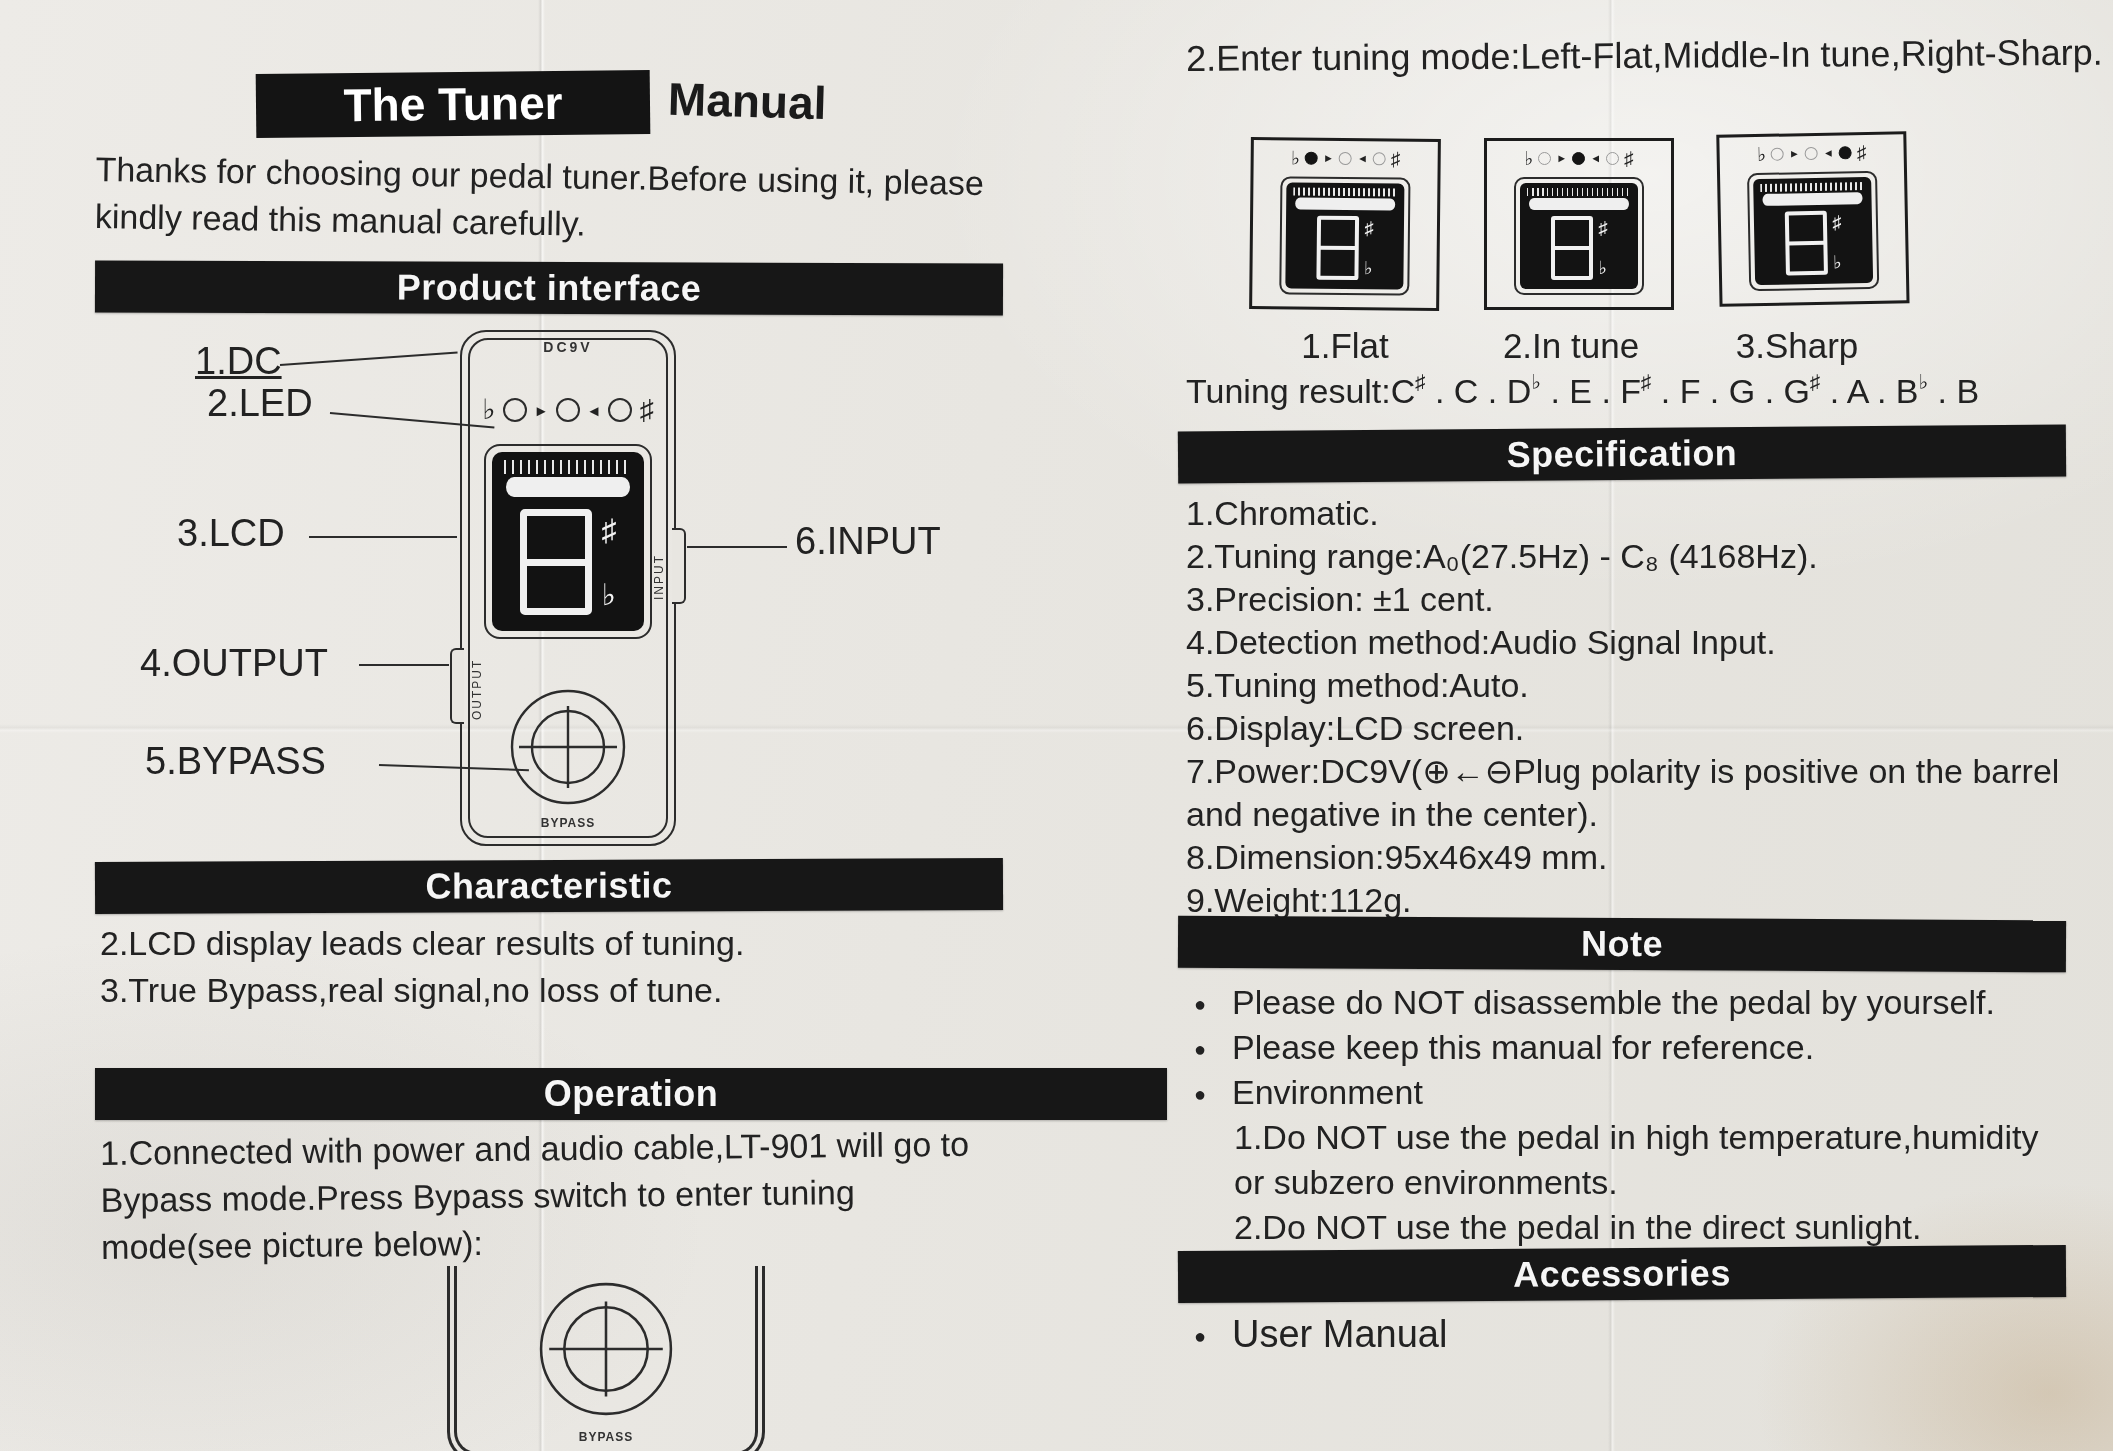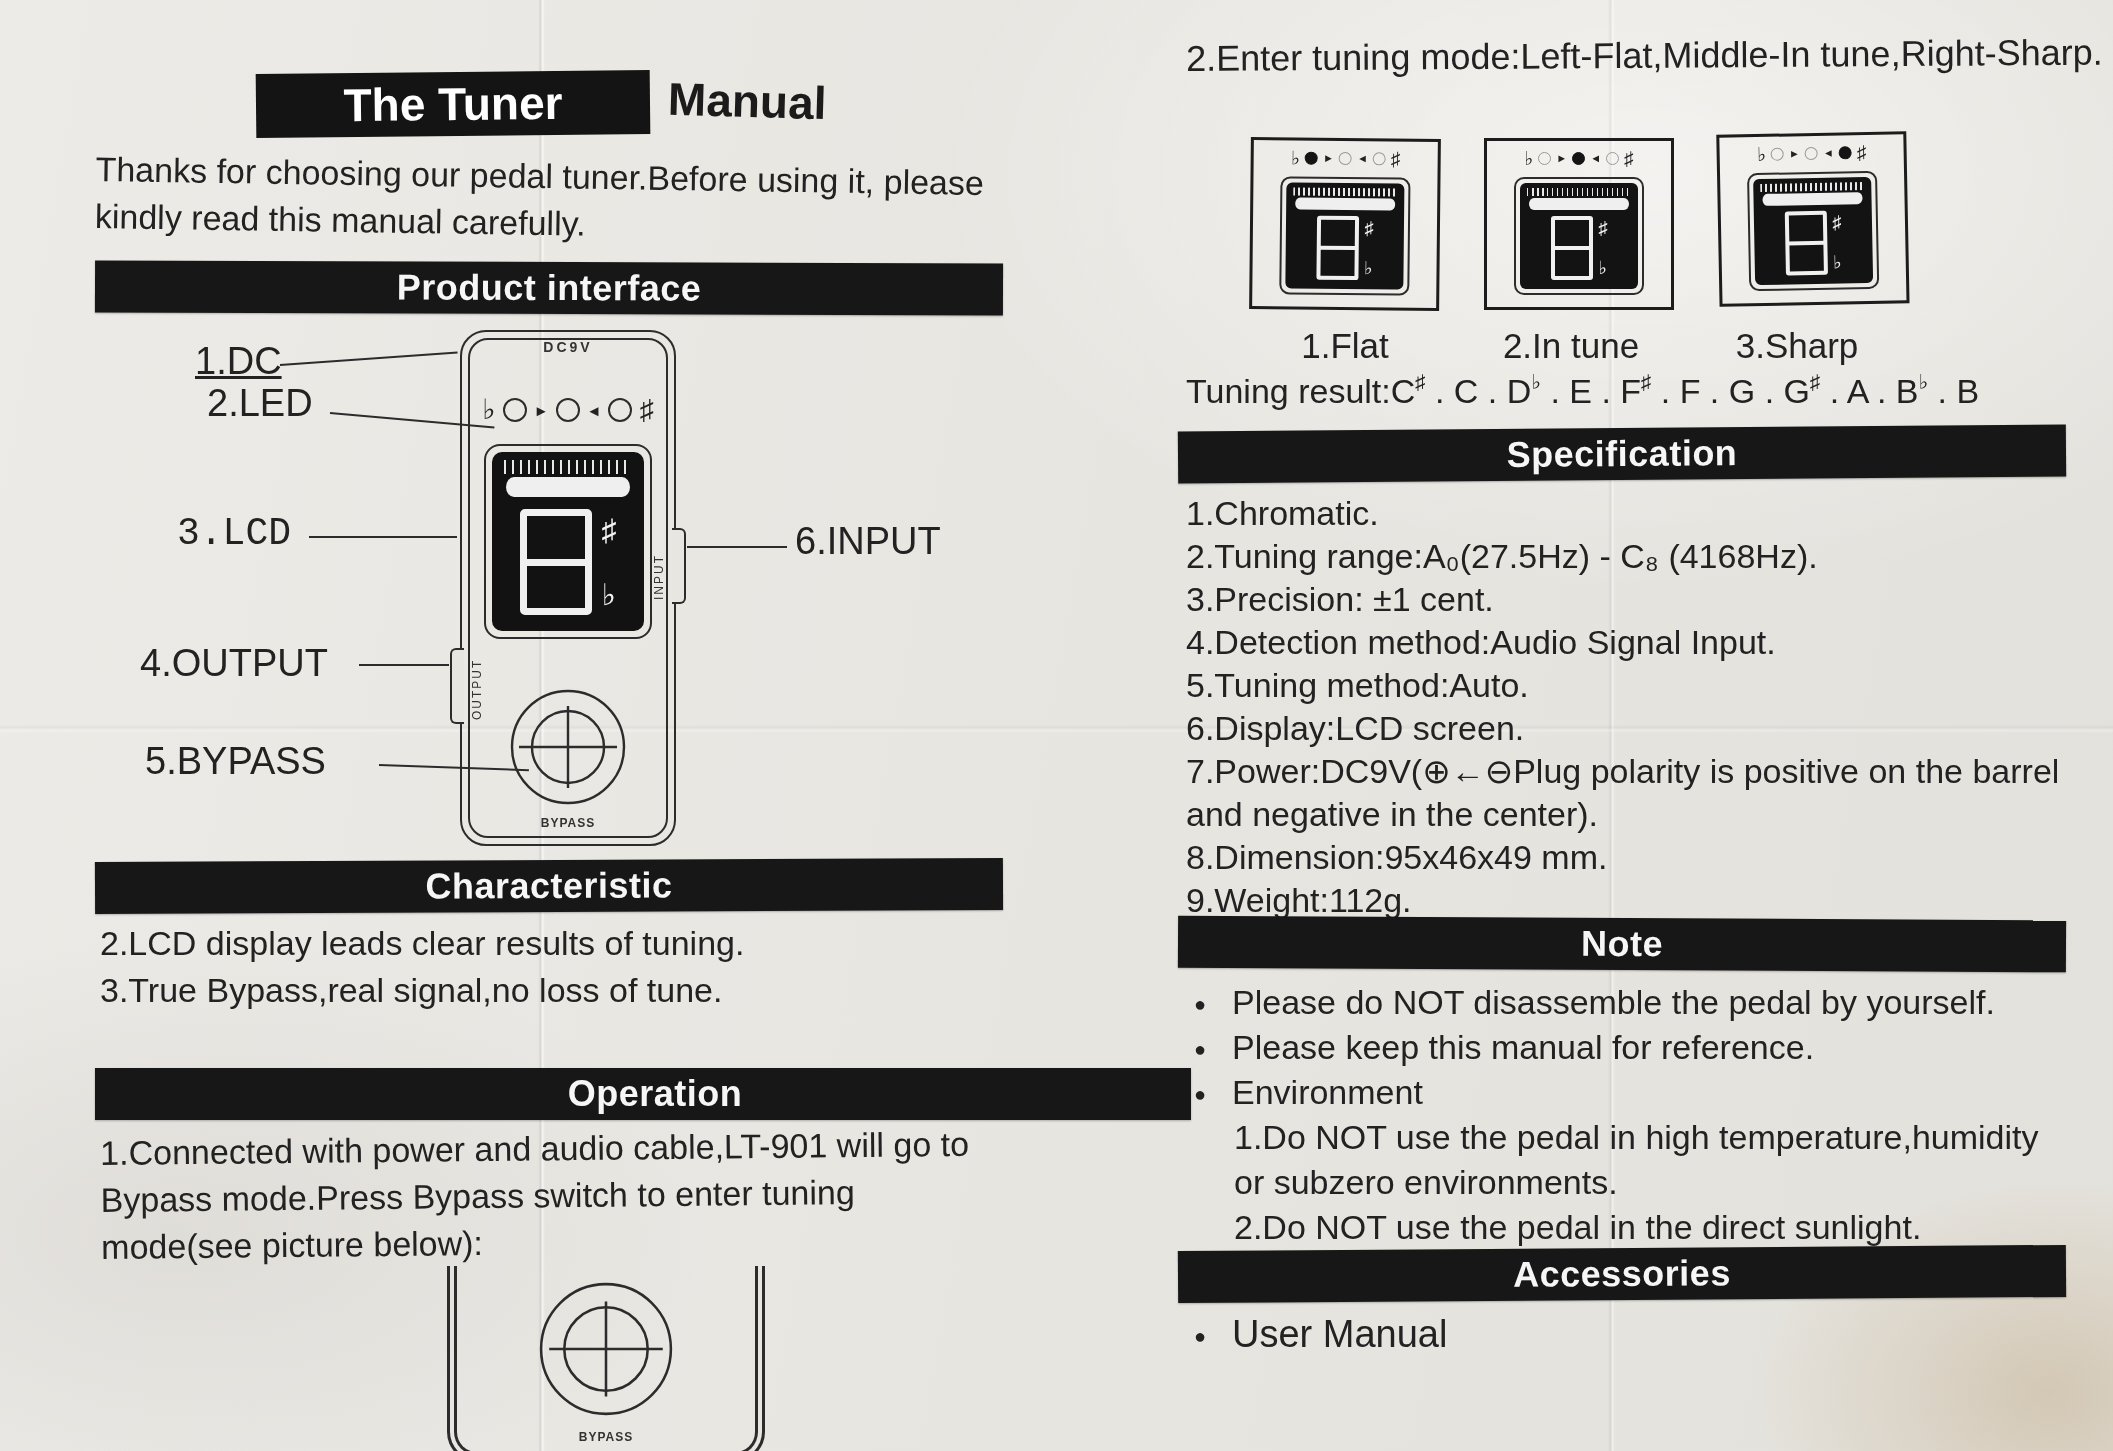--- a/index.html
+++ b/index.html
@@ -116,21 +116,21 @@
   <div class="title-word">Manual</div>
 
   <div class="abs para" style="left:96px;top:146px;width:900px;transform:rotate(.9deg);transform-origin:left top;">Thanks for choosing our pedal tuner.Before using it, please kindly read this manual carefully.</div>
 
   <div class="bar" style="left:95px;top:262px;width:908px;transform:rotate(.2deg);">Product interface</div>
 
   <div id="pi-fig">
 
     <div class="callout" style="left:100px;top:20px;text-decoration:underline;">1.DC</div>
     <div class="callout" style="left:112px;top:62px;">2.LED</div>
-    <div class="callout" style="left:82px;top:192px;font-family:Liberation Mono, monospace;">3.LCD</div>
+    <div class="callout" style="left:82px;top:192px;">3.LCD</div>
     <div class="callout" style="left:45px;top:322px;">4.OUTPUT</div>
     <div class="callout" style="left:50px;top:420px;">5.BYPASS</div>
     <div class="callout" style="left:700px;top:200px;">6.INPUT</div>
 
     <div class="leader" style="left:185px;top:44px;width:178px;transform:rotate(-4deg);"></div>
     <div class="leader" style="left:235px;top:92px;width:165px;transform:rotate(5deg);"></div>
     <div class="leader" style="left:214px;top:216px;width:148px;"></div>
     <div class="leader" style="left:264px;top:344px;width:90px;"></div>
     <div class="leader" style="left:284px;top:444px;width:150px;transform:rotate(2deg);"></div>
     <div class="leader" style="left:592px;top:226px;width:100px;"></div>
@@ -175,21 +175,21 @@
       <div class="bypass-label">BYPASS</div>
     </div>
   </div>
 
   <div class="bar" style="left:95px;top:860px;width:908px;transform:rotate(-.25deg);">Characteristic</div>
   <div class="list para" style="left:100px;top:920px;width:900px;">
       <div>2.LCD display leads clear results of tuning.</div>
       <div>3.True Bypass,real signal,no loss of tune.</div>
     </div>
 
-  <div class="bar" style="left:95px;top:1068px;width:1072px;padding-left:24px;">Operation</div>
+  <div class="bar" style="left:95px;top:1068px;width:1072px;">Operation</div>
   <div class="abs para" style="left:100px;top:1130px;width:880px;transform:rotate(-.6deg);transform-origin:left top;">1.Connected with power and audio cable,LT-901 will go to Bypass mode.Press Bypass switch to enter tuning mode(see picture below):</div>
 
   <div class="op-fig">
     <svg class="bypass-svg" width="146" height="146" viewBox="0 0 126 126">
       <circle cx="63" cy="63" r="56" fill="none" stroke="#2c2c2c" stroke-width="2.2"></circle>
       <circle cx="63" cy="63" r="36" fill="none" stroke="#2c2c2c" stroke-width="2.2"></circle>
       <line x1="14" y1="63" x2="112" y2="63" stroke="#2c2c2c" stroke-width="2.2"></line>
       <line x1="63" y1="22" x2="63" y2="104" stroke="#2c2c2c" stroke-width="2.2"></line>
     </svg>
     <div class="bypass-label">BYPASS</div>

